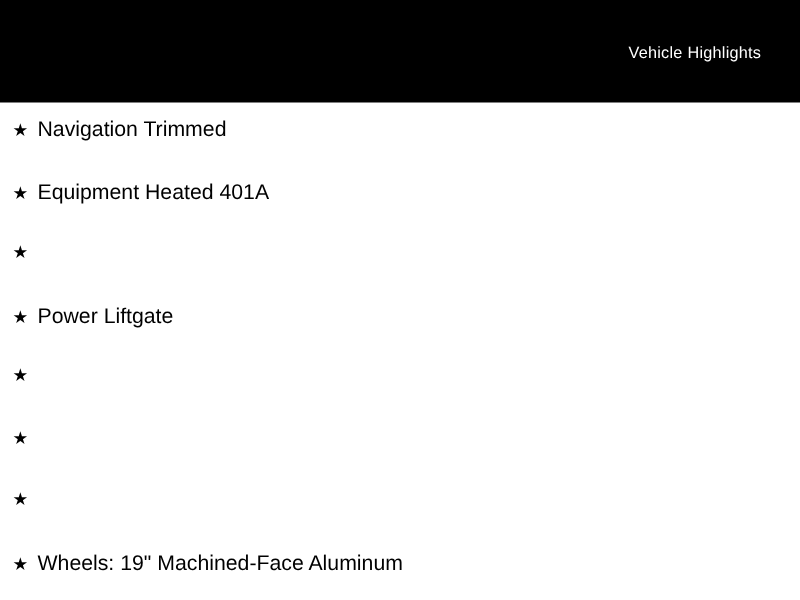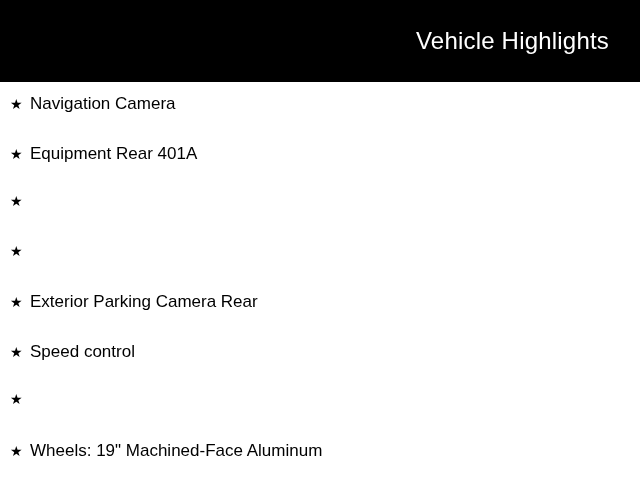--- a/index.html
+++ b/index.html
@@ -24,21 +24,21 @@
     height: 82px;
     background: #000000;
     display: flex;
     align-items: center;
     justify-content: flex-end;
     box-sizing: border-box;
     padding-right: 31px;
   }
   .header-title {
     color: #ffffff;
-    font-size: 24px;
+    font-size: 13px;
     font-family: "Liberation Sans", sans-serif;
     letter-spacing: 0.2px;
     font-weight: 400;
   }
   .highlights-list {
     list-style: none;
     margin: 0;
     padding: 0;
     padding-top: 13px;
   }
@@ -70,39 +70,38 @@
 
 <div class="page">
 
   <div class="header-bar">
     <div class="header-title">Vehicle Highlights</div>
   </div>
 
   <ul class="highlights-list">
     <li class="highlight-item">
       <span class="bullet-star">★</span>
-      <span class="item-label">Navigation Camera</span>
+      <span class="item-label">Navigation Trimmed</span>
     </li>
     <li class="highlight-item">
       <span class="bullet-star">★</span>
-      <span class="item-label">Equipment Rear 401A</span>
+      <span class="item-label">Equipment Heated 401A</span>
     </li>
     <li class="highlight-item">
       <span class="bullet-star">★</span>
     </li>
     <li class="highlight-item">
       <span class="bullet-star">★</span>
+      <span class="item-label">Power Liftgate</span>
     </li>
     <li class="highlight-item">
       <span class="bullet-star">★</span>
-      <span class="item-label">Exterior Parking Camera Rear</span>
     </li>
     <li class="highlight-item">
       <span class="bullet-star">★</span>
-      <span class="item-label">Speed control</span>
     </li>
     <li class="highlight-item">
       <span class="bullet-star">★</span>
     </li>
     <li class="highlight-item">
       <span class="bullet-star">★</span>
       <span class="item-label">Wheels: 19" Machined-Face Aluminum</span>
     </li>
   </ul>
 

